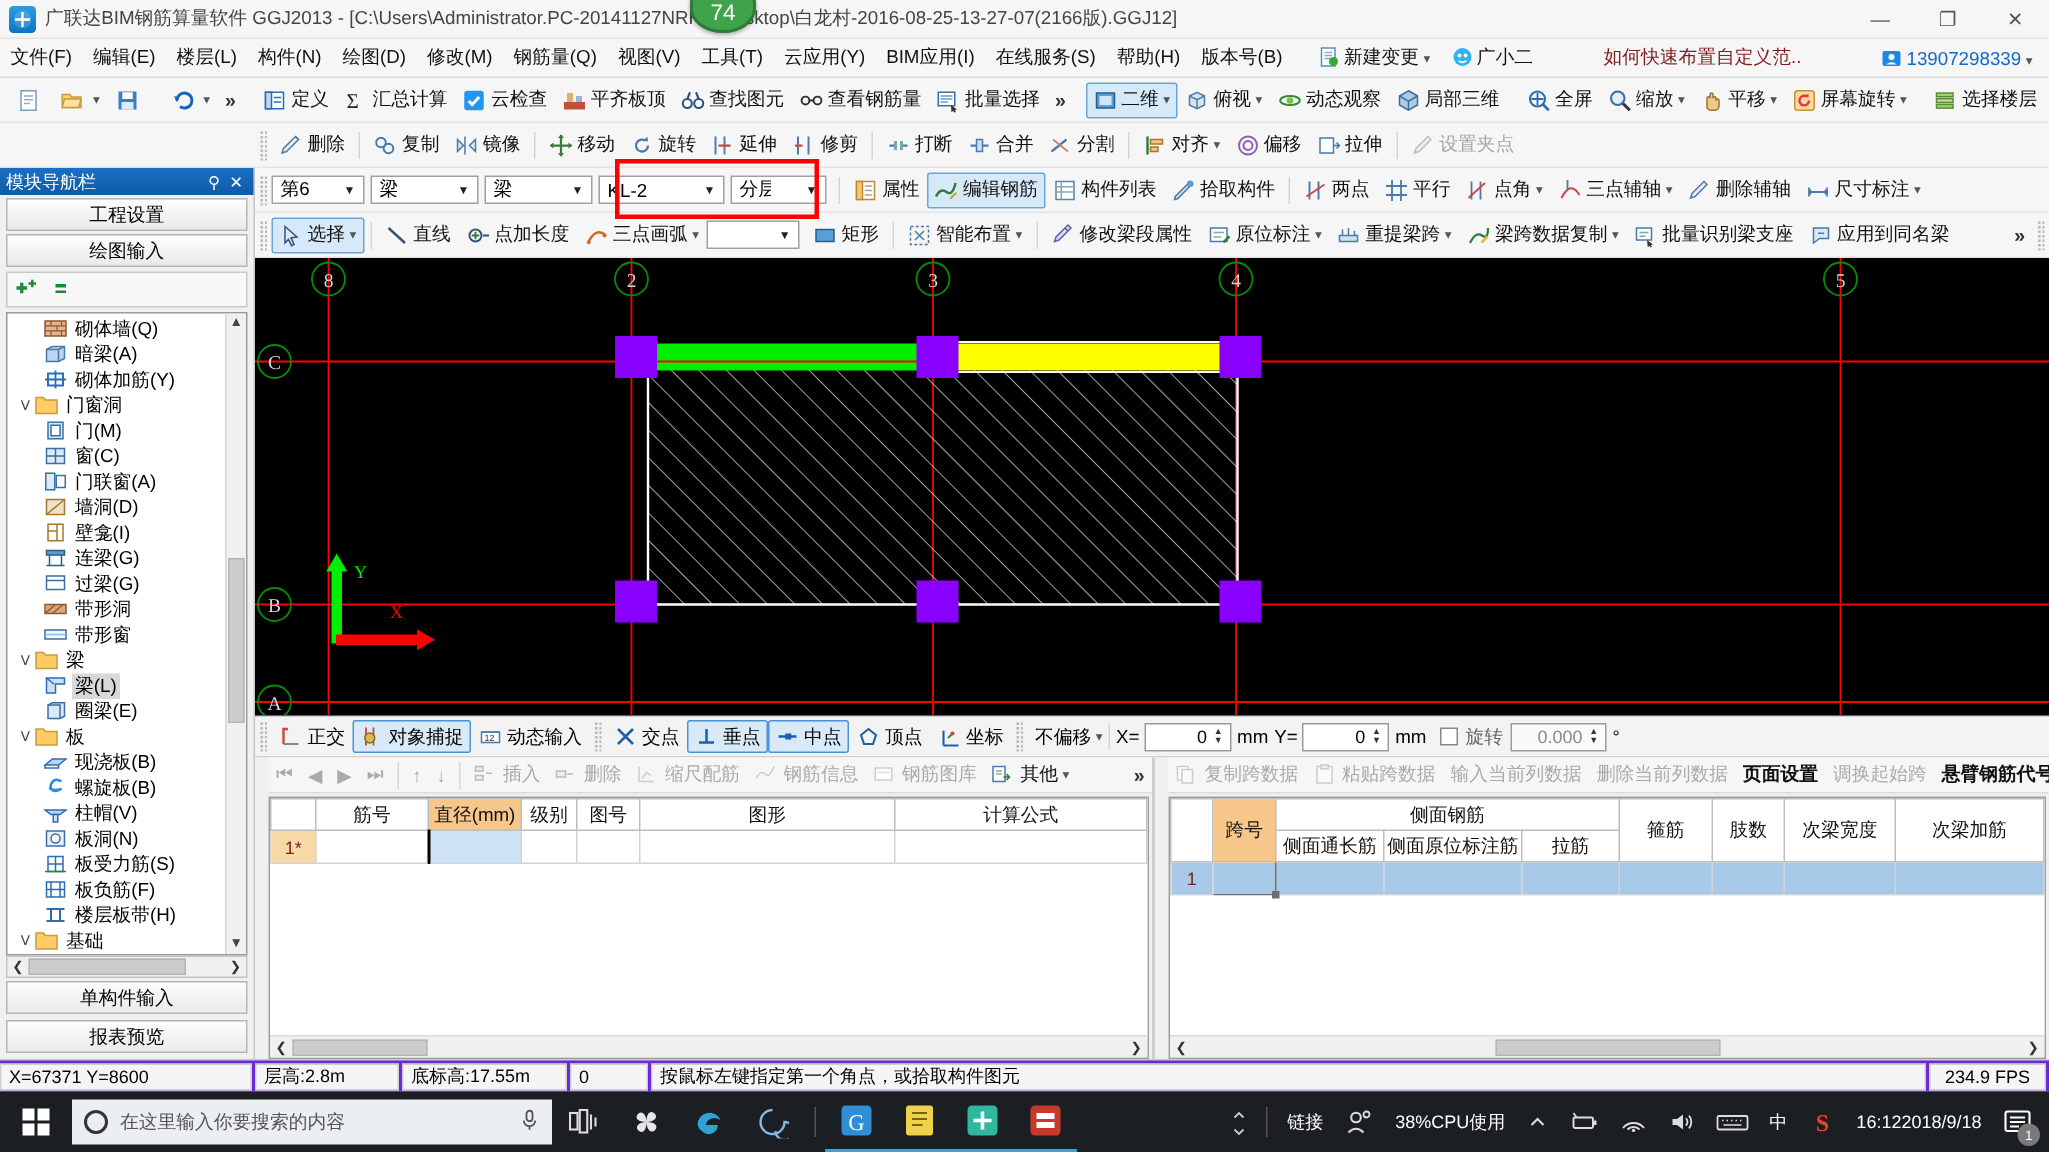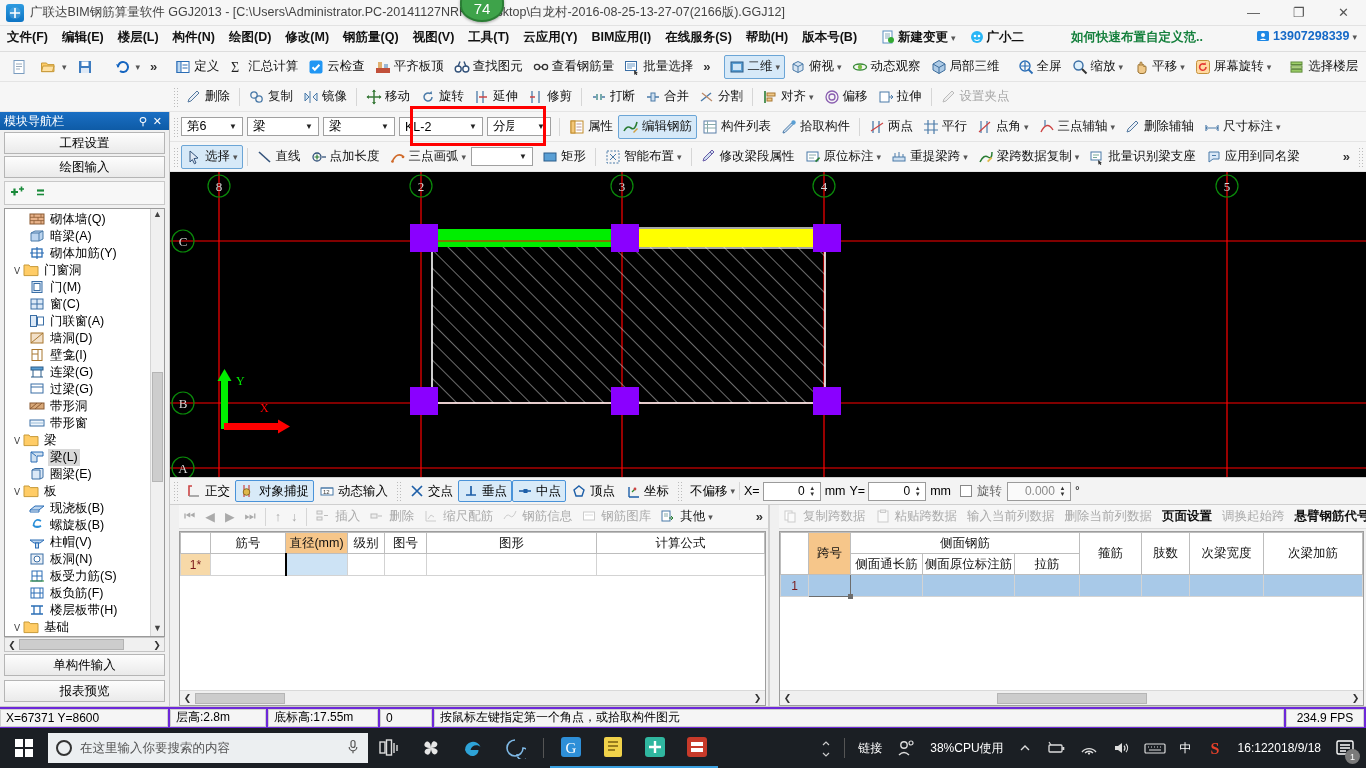--- a/index.html
+++ b/index.html
@@ -30,27 +30,27 @@
   .speed-badge {
     position:absolute; left:460px; top:-14px; width:44px; height:36px;
     background:#3ea34a; border-radius:50%/45%; border:2px solid #2a7d34;
     color:#fff; font-size:15px; display:flex; align-items:flex-end; justify-content:center;
     padding-bottom:3px; z-index:40;
     box-shadow:0 1px 3px rgba(0,0,0,.35);
   }
 
   
   .menubar {
-    height:26px; display:flex; align-items:flex-start; background:#f6f6f6;
-    border-bottom:1px solid #ddd; flex:0 0 26px; white-space:nowrap;font-weight:bold;
+    height:26px; display:flex; align-items:center; background:#f6f6f6;
+    border-bottom:1px solid #ddd; flex:0 0 26px; white-space:nowrap;
   }
   .menubar .mi { padding:3px 7px; font-size:12.5px; color:#111; }
   .menubar .sep { width:1px; height:16px; background:#d0d0d0; margin:0 5px; }
   .mi-ico { display:inline-block; width:14px; height:14px; vertical-align:-3px; margin-right:3px; }
-  .menubar .link { color:#15803d; font-size:12.5px; padding:3px 6px; }
+  .menubar .link { color:#7f1d1d; font-size:12.5px; padding:3px 6px; }
   .menubar .blue { color:#1569c7; }
   .chev { font-size:9px; color:#555; margin-left:3px; }
 
   
   .tbrow { display:flex; align-items:center; background:#f6f6f6;
     border-bottom:1px solid #e4e4e4; height:30px; flex:0 0 30px; white-space:nowrap; overflow:hidden;}
   .tbitem { display:flex; align-items:center; padding:2px 5px; font-size:12.5px; color:#111; height:24px;}
   .tbitem.dis { color:#a6a6a6; }
   .tbitem.sel { background:#d6e9f8; border:1px solid #6ba5d6; padding:1px 4px; border-radius:2px;}
   .vsep { width:1px; height:18px; background:#d6d6d6; margin:0 4px; }

